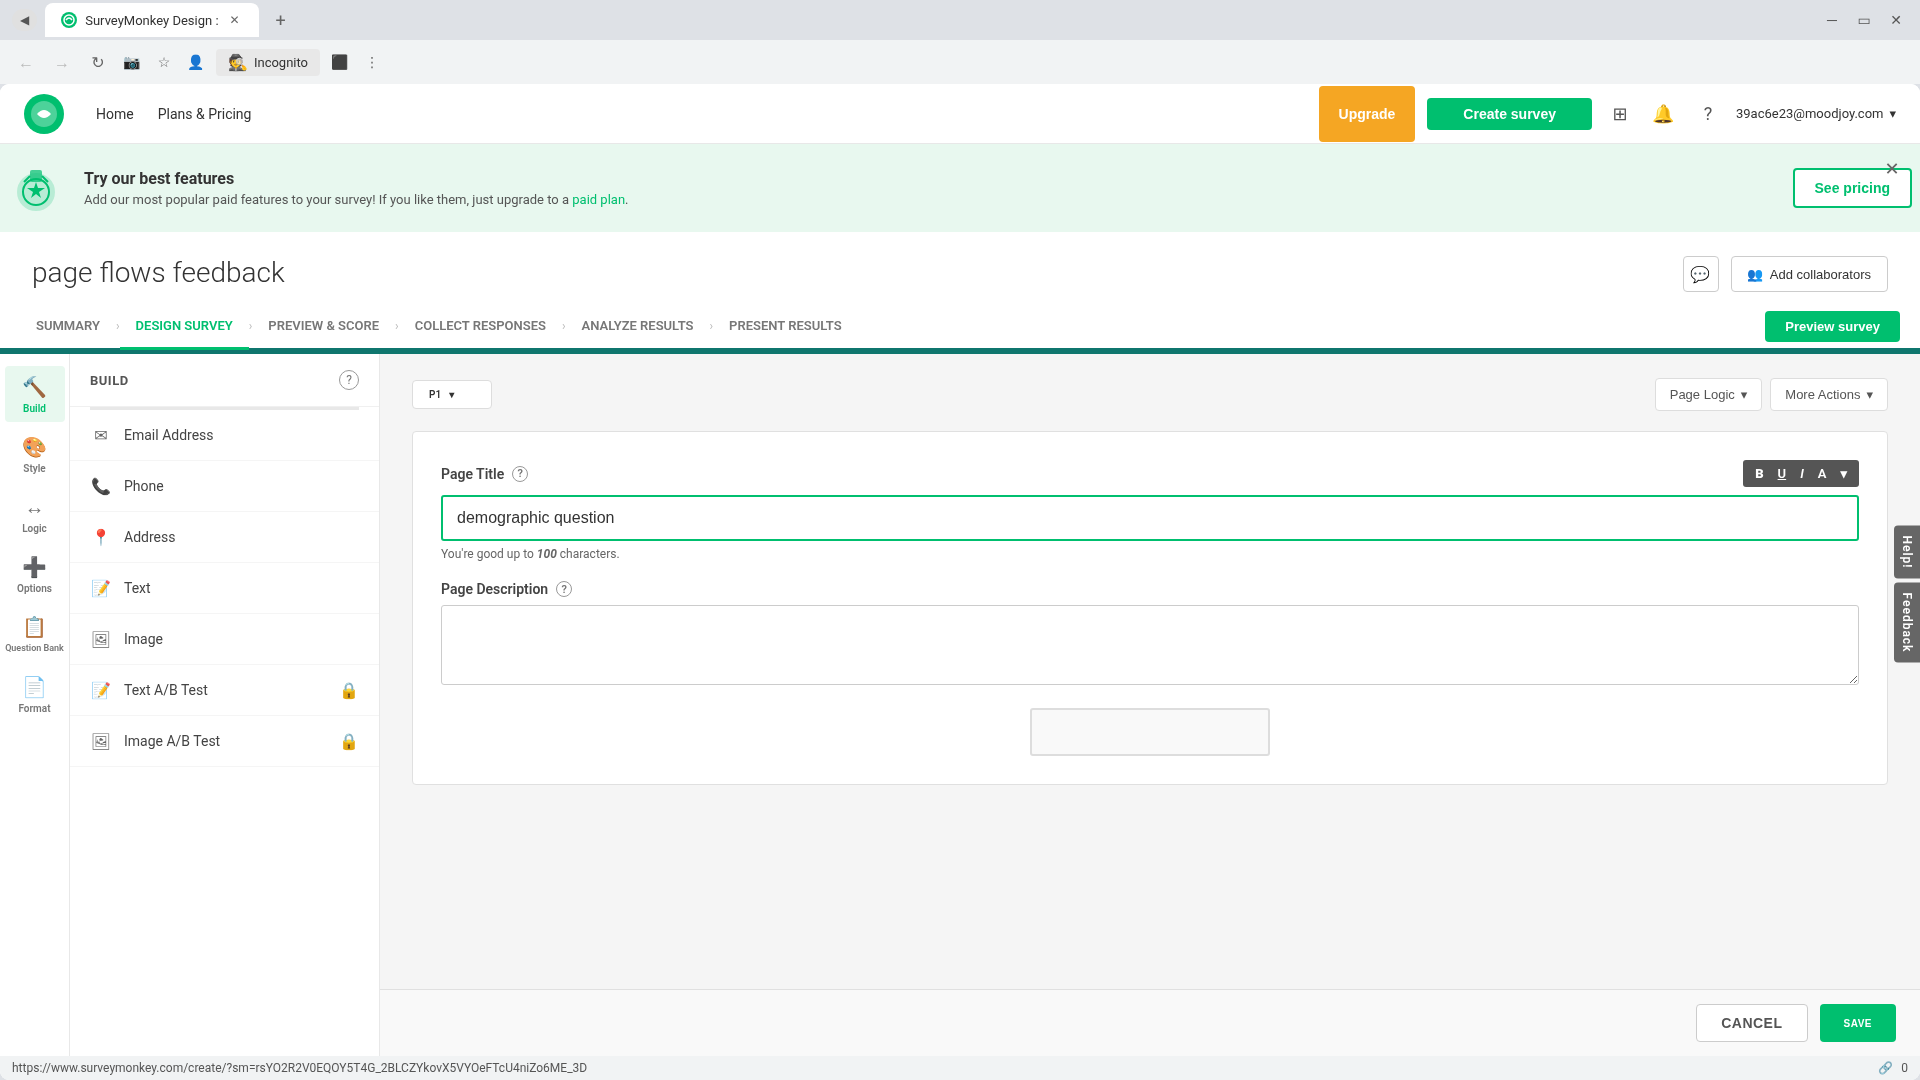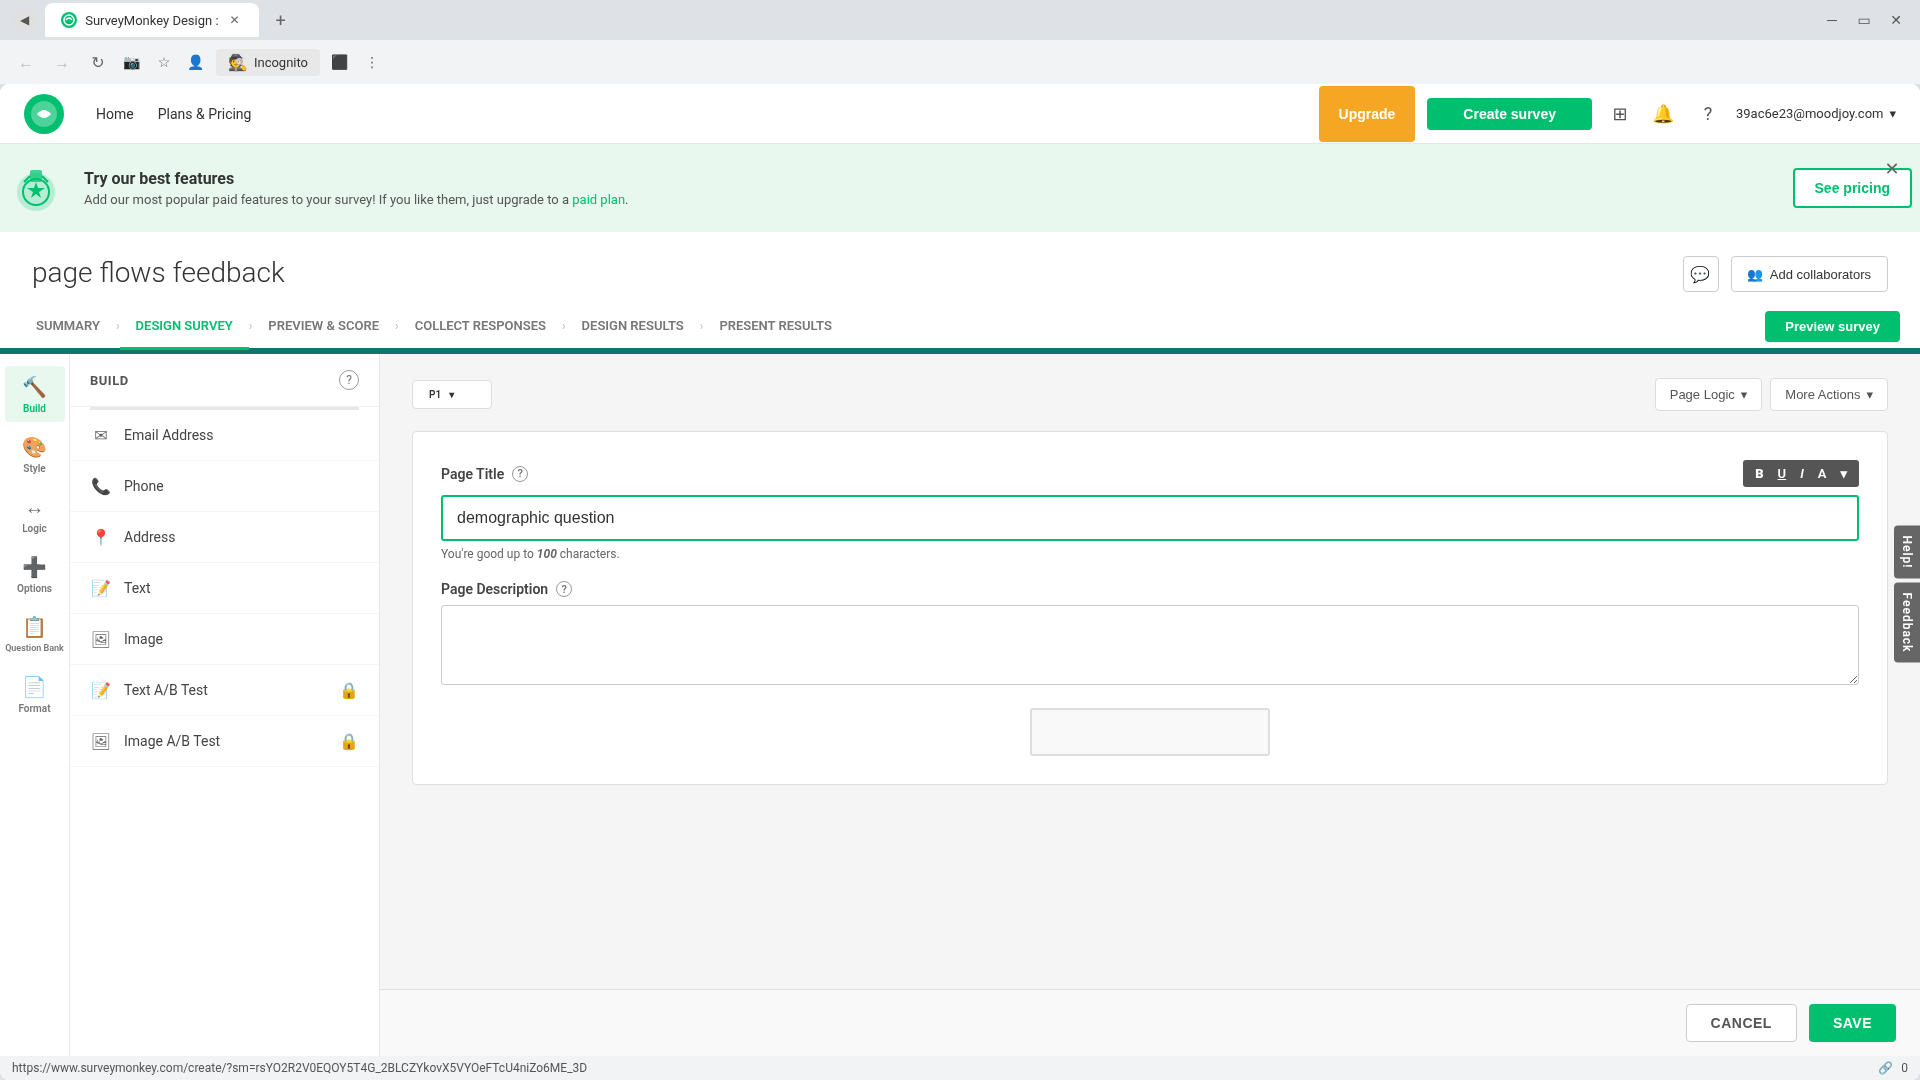--- a/index.html
+++ b/index.html
@@ -92,21 +92,21 @@
     .char-hint { font-size: 12px; color: #666; margin-top: 6px; }
     .char-hint strong { font-weight: 700; font-style: italic; }
     .desc-textarea { width: 100%; border: 1px solid #ccc; border-radius: 3px; padding: 12px 14px; font-size: 14px; color: #333; resize: vertical; height: 80px; outline: none; }
 
     
     .add-question-area { margin-top: 20px; display: flex; align-items: center; justify-content: center; }
 
     
     .action-bar { background: #f9f9f9; border-top: 1px solid #e0e0e0; padding: 14px 24px; display: flex; justify-content: flex-end; gap: 12px; }
     .btn-cancel { background: #fff; border: 1px solid #ccc; color: #555; padding: 10px 24px; border-radius: 4px; font-size: 14px; font-weight: 600; cursor: pointer; letter-spacing: 0.5px; }
-    .btn-save { background: #00BF6F; color: white; border: none; padding: 10px 24px; border-radius: 4px; font-size: 14px; font-weight: 600; cursor: pointer; letter-spacing: 0.5px; }
+    .btn-save { background: #00BF6F; color: white; border: none; padding: 10px 24px; border-radius: 4px; font-size: 10px; font-weight: 600; cursor: pointer; letter-spacing: 0.5px; }
 
     
     .status-bar { background: #f1f3f4; height: 24px; display: flex; align-items: center; padding: 0 12px; font-size: 12px; color: #555; gap: 22px; }
     .status-url { flex: 1; }
     .status-icons { display: flex; gap: 8px; }
 
     
     .medal-icon { width: 56px; height: 56px; }
 
     
@@ -230,21 +230,21 @@
       <span class="step-arrow">›</span>
       <div class="step-tab">
         <span>PREVIEW &amp; SCORE</span>
       </div>
       <span class="step-arrow">›</span>
       <div class="step-tab">
         <span>COLLECT RESPONSES</span>
       </div>
       <span class="step-arrow">›</span>
       <div class="step-tab">
-        <span>DESIGN RESULTS</span>
+        <span>ANALYZE RESULTS</span>
       </div>
       <span class="step-arrow">›</span>
       <div class="step-tab">
         <span>PRESENT RESULTS</span>
       </div>
       <button class="preview-btn" style="margin-left:auto;">Preview survey</button>
     </div>
 
     <div class="main-content" style="flex:1;overflow:hidden;">
 

